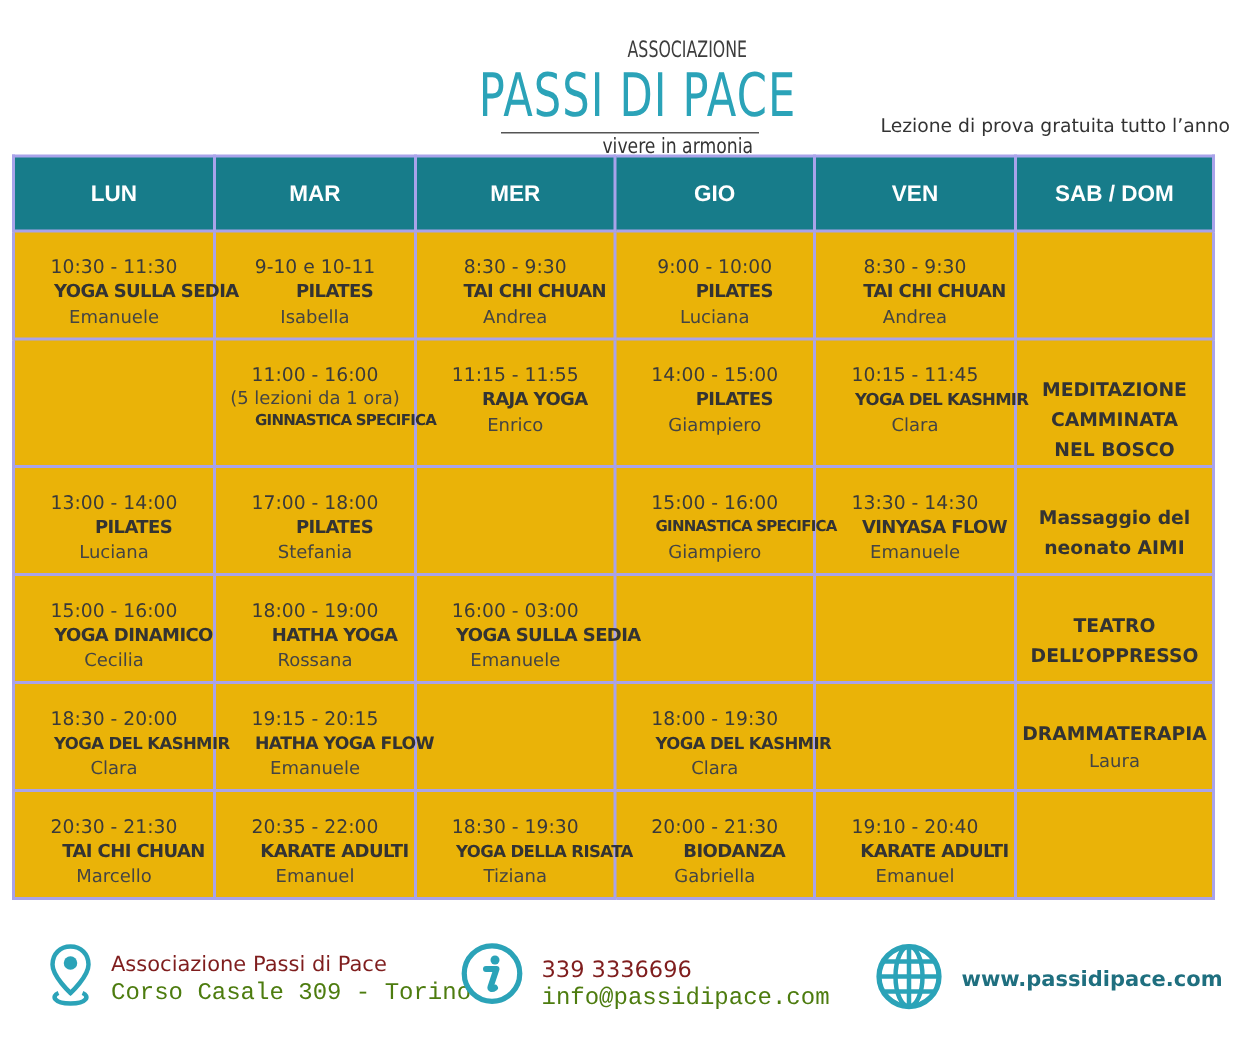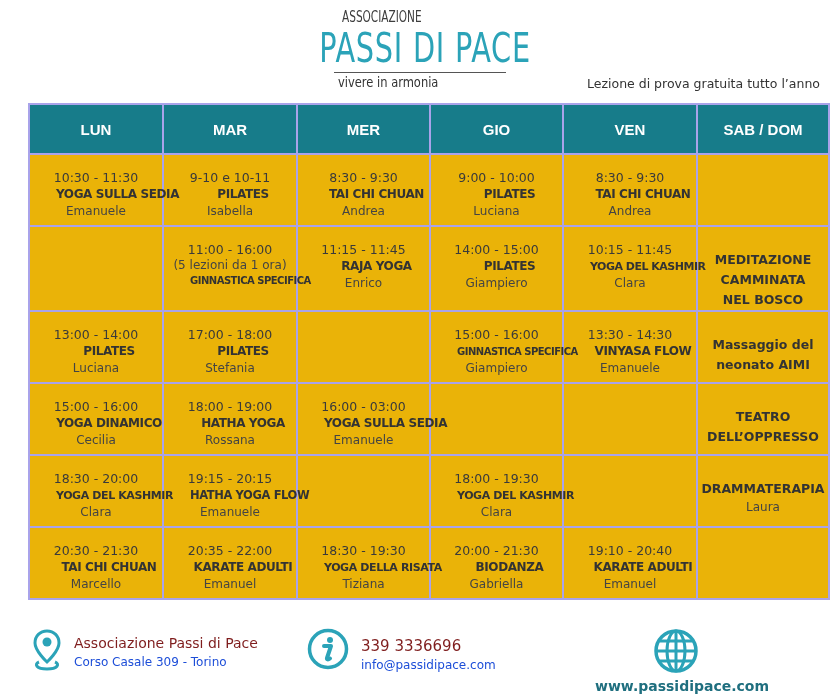--- a/index.html
+++ b/index.html
@@ -1,28 +1,28 @@
 <!DOCTYPE html>
 <html><head>
 <meta charset="utf-8">
 <style>
   html, body { margin:0; padding:0; }
   body {
     width:840px; height:700px; background:#ffffff; position:relative; overflow:hidden;
     font-family:"DejaVu Sans", sans-serif; color:#3a3a3a;
   }
-  .logo { position:absolute; left:320px; top:8px; width:200px; text-align:left; }
+  .logo { position:absolute; left:320px; top:24px; width:200px; text-align:right; }
   .logo .assoc { font-family:"DejaVu Sans Condensed","DejaVu Sans",sans-serif; font-size:15px; color:#3d3d3d; letter-spacing:0px; transform:scaleX(0.78); display:block; line-height:18px; }
   .logo .name { font-family:"DejaVu Sans",sans-serif; font-size:40px; color:#2ba3b8; line-height:44px; transform:scaleX(0.72); display:block; white-space:nowrap; margin-left:-40px; margin-right:-40px; letter-spacing:1px; }
   .logo .line { height:1px; background:#555; margin:2px 14px 0 14px; }
   .logo .tag { font-size:14px; color:#333; transform:scaleX(0.82); display:block; line-height:18px; }
   .promo { position:absolute; right:20px; top:76px; font-size:12.5px; font-weight:normal; color:#333; }
 
   table.sched {
-    position:absolute; left:28px; top:103px; width:800px;
+    position:absolute; left:8px; top:103px; width:800px;
     border-collapse:collapse; table-layout:fixed;
   }
   table.sched th, table.sched td { border:2px solid #a9a3ea; }
   table.sched th {
     background:#177c8a; color:#ffffff; font-family:"Liberation Sans",sans-serif;
     font-weight:bold; font-size:15px; height:48px; padding:0;
   }
   table.sched td {
     background:#eab308; text-align:center; vertical-align:top; height:70px; padding:0;
     font-size:12px; line-height:17px; color:#3c3c3c;
@@ -32,21 +32,21 @@
   .act { font-weight:bold; font-size:12px; letter-spacing:-0.4px; color:#333; white-space:nowrap;padding-left:26px; }
   .act.small { font-size:10px; letter-spacing:-0.5px; }
   .teacher { font-size:12px; color:#444; }
   .note { font-size:12px; color:#444; line-height:14px; }
   .special { font-weight:bold; font-size:12.5px; line-height:20px; color:#333; padding-top:23px; }
   .special .sub { font-weight:normal; font-size:12px; color:#444; line-height:16px; }
 
   .footer-item { position:absolute; top:628px; display:flex; align-items:center; }
   .footer-item .txt { margin-left:12px; }
   .f-title { font-weight:normal; color:#7f1d1d; font-size:14px; line-height:20px; }
-  .f-sub { color:#1d4ed8; font-size:12px; line-height:18px; }
+  .f-sub { color:#4d7c0f; font-size:16px; line-height:18px;font-family:Liberation Mono, monospace; }
   .f-web { font-weight:bold; color:#1f6f7f; font-size:14px; }
 </style>
 </head>
 <body>
 
 <div class="logo">
   <span class="assoc">ASSOCIAZIONE</span>
   <span class="name">PASSI DI PACE</span>
   <div class="line"></div>
   <span class="tag">vivere in armonia</span>
@@ -118,21 +118,21 @@
       <td></td>
       <td>
           <div class="cell">
         <div class="time">11:00 - 16:00</div>
         <div class="note">(5 lezioni da 1 ora)</div>
         <div class="act small">GINNASTICA SPECIFICA</div>
       </div>
         </td>
       <td>
           <div class="cell">
-        <div class="time">11:15 - 11:45</div>
+        <div class="time">11:15 - 11:55</div>
         <div class="act">RAJA YOGA</div>
         <div class="teacher">Enrico</div>
       </div>
         </td>
       <td>
           <div class="cell">
         <div class="time">14:00 - 15:00</div>
         <div class="act">PILATES</div>
         <div class="teacher">Giampiero</div>
       </div>
@@ -317,21 +317,21 @@
       <circle cx="23" cy="12" r="3" fill="#2ba3b8"></circle>
       <path d="M17 18 L24 18 L20 30 C19.5 31.5 21 32 23 30.5" fill="none" stroke="#2ba3b8" stroke-width="4" stroke-linecap="round" stroke-linejoin="round"></path>
     </svg>
   </span>
   <div class="txt">
     <div class="f-title" style="font-size:15px">339 3336696</div>
     <div class="f-sub">info@passidipace.com</div>
   </div>
 </div>
 
-<div class="footer-item" style="left:583px;flex-direction:column;">
+<div class="footer-item" style="left:583px;">
   <span>
     <svg width="46" height="46" viewBox="0 0 46 46">
       <circle cx="23" cy="23" r="20" fill="none" stroke="#2ba3b8" stroke-width="3.5"></circle>
       <ellipse cx="23" cy="23" rx="9" ry="20" fill="none" stroke="#2ba3b8" stroke-width="3"></ellipse>
       <line x1="23" y1="3" x2="23" y2="43" stroke="#2ba3b8" stroke-width="3"></line>
       <line x1="3" y1="23" x2="43" y2="23" stroke="#2ba3b8" stroke-width="3"></line>
       <path d="M7 13 L39 13 M7 33 L39 33" stroke="#2ba3b8" stroke-width="3"></path>
     </svg>
   </span>
   <div class="txt">

